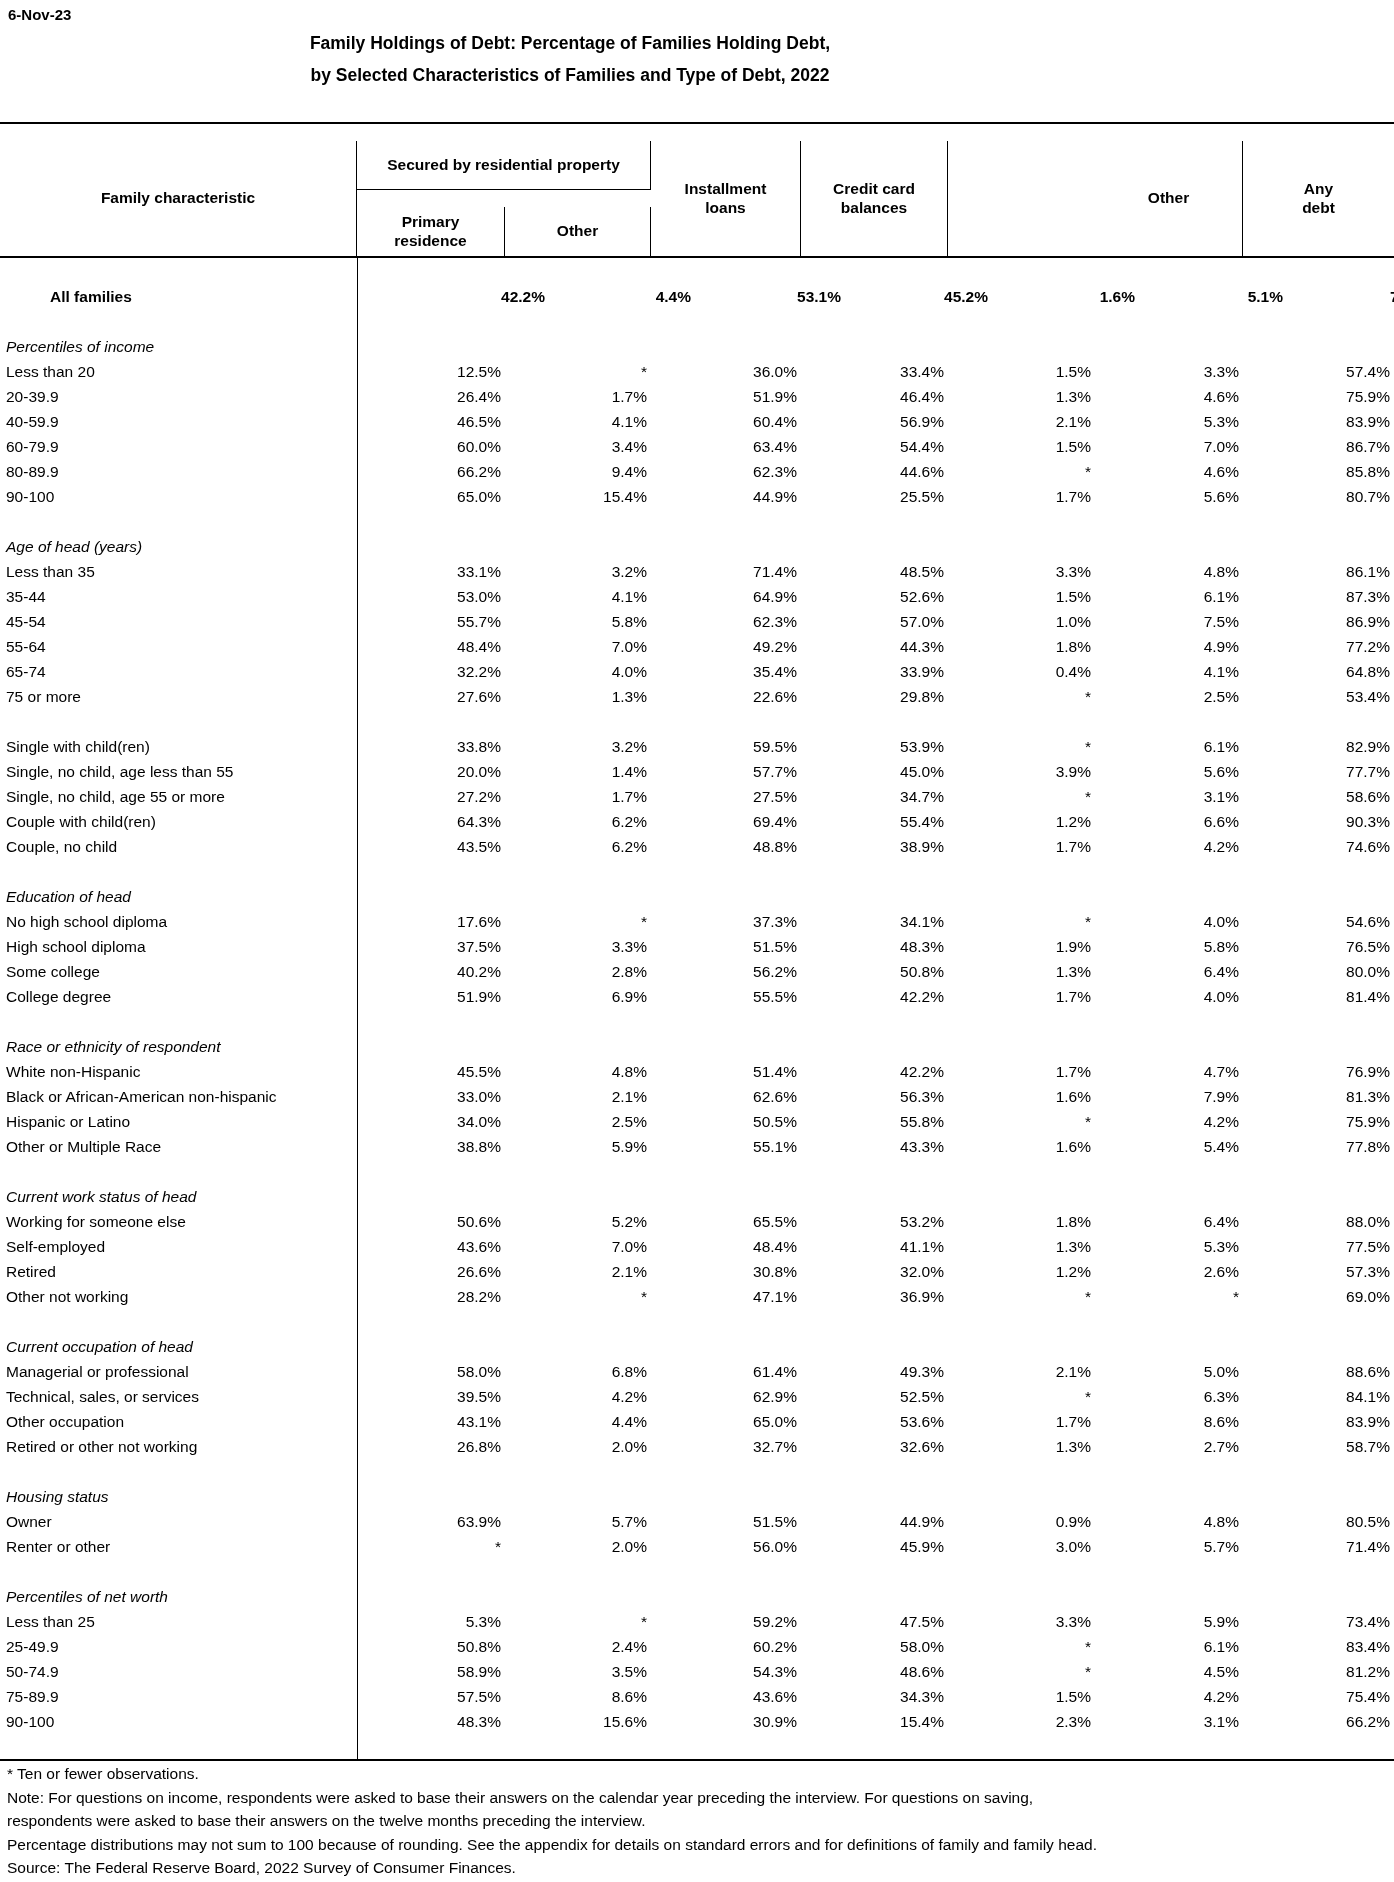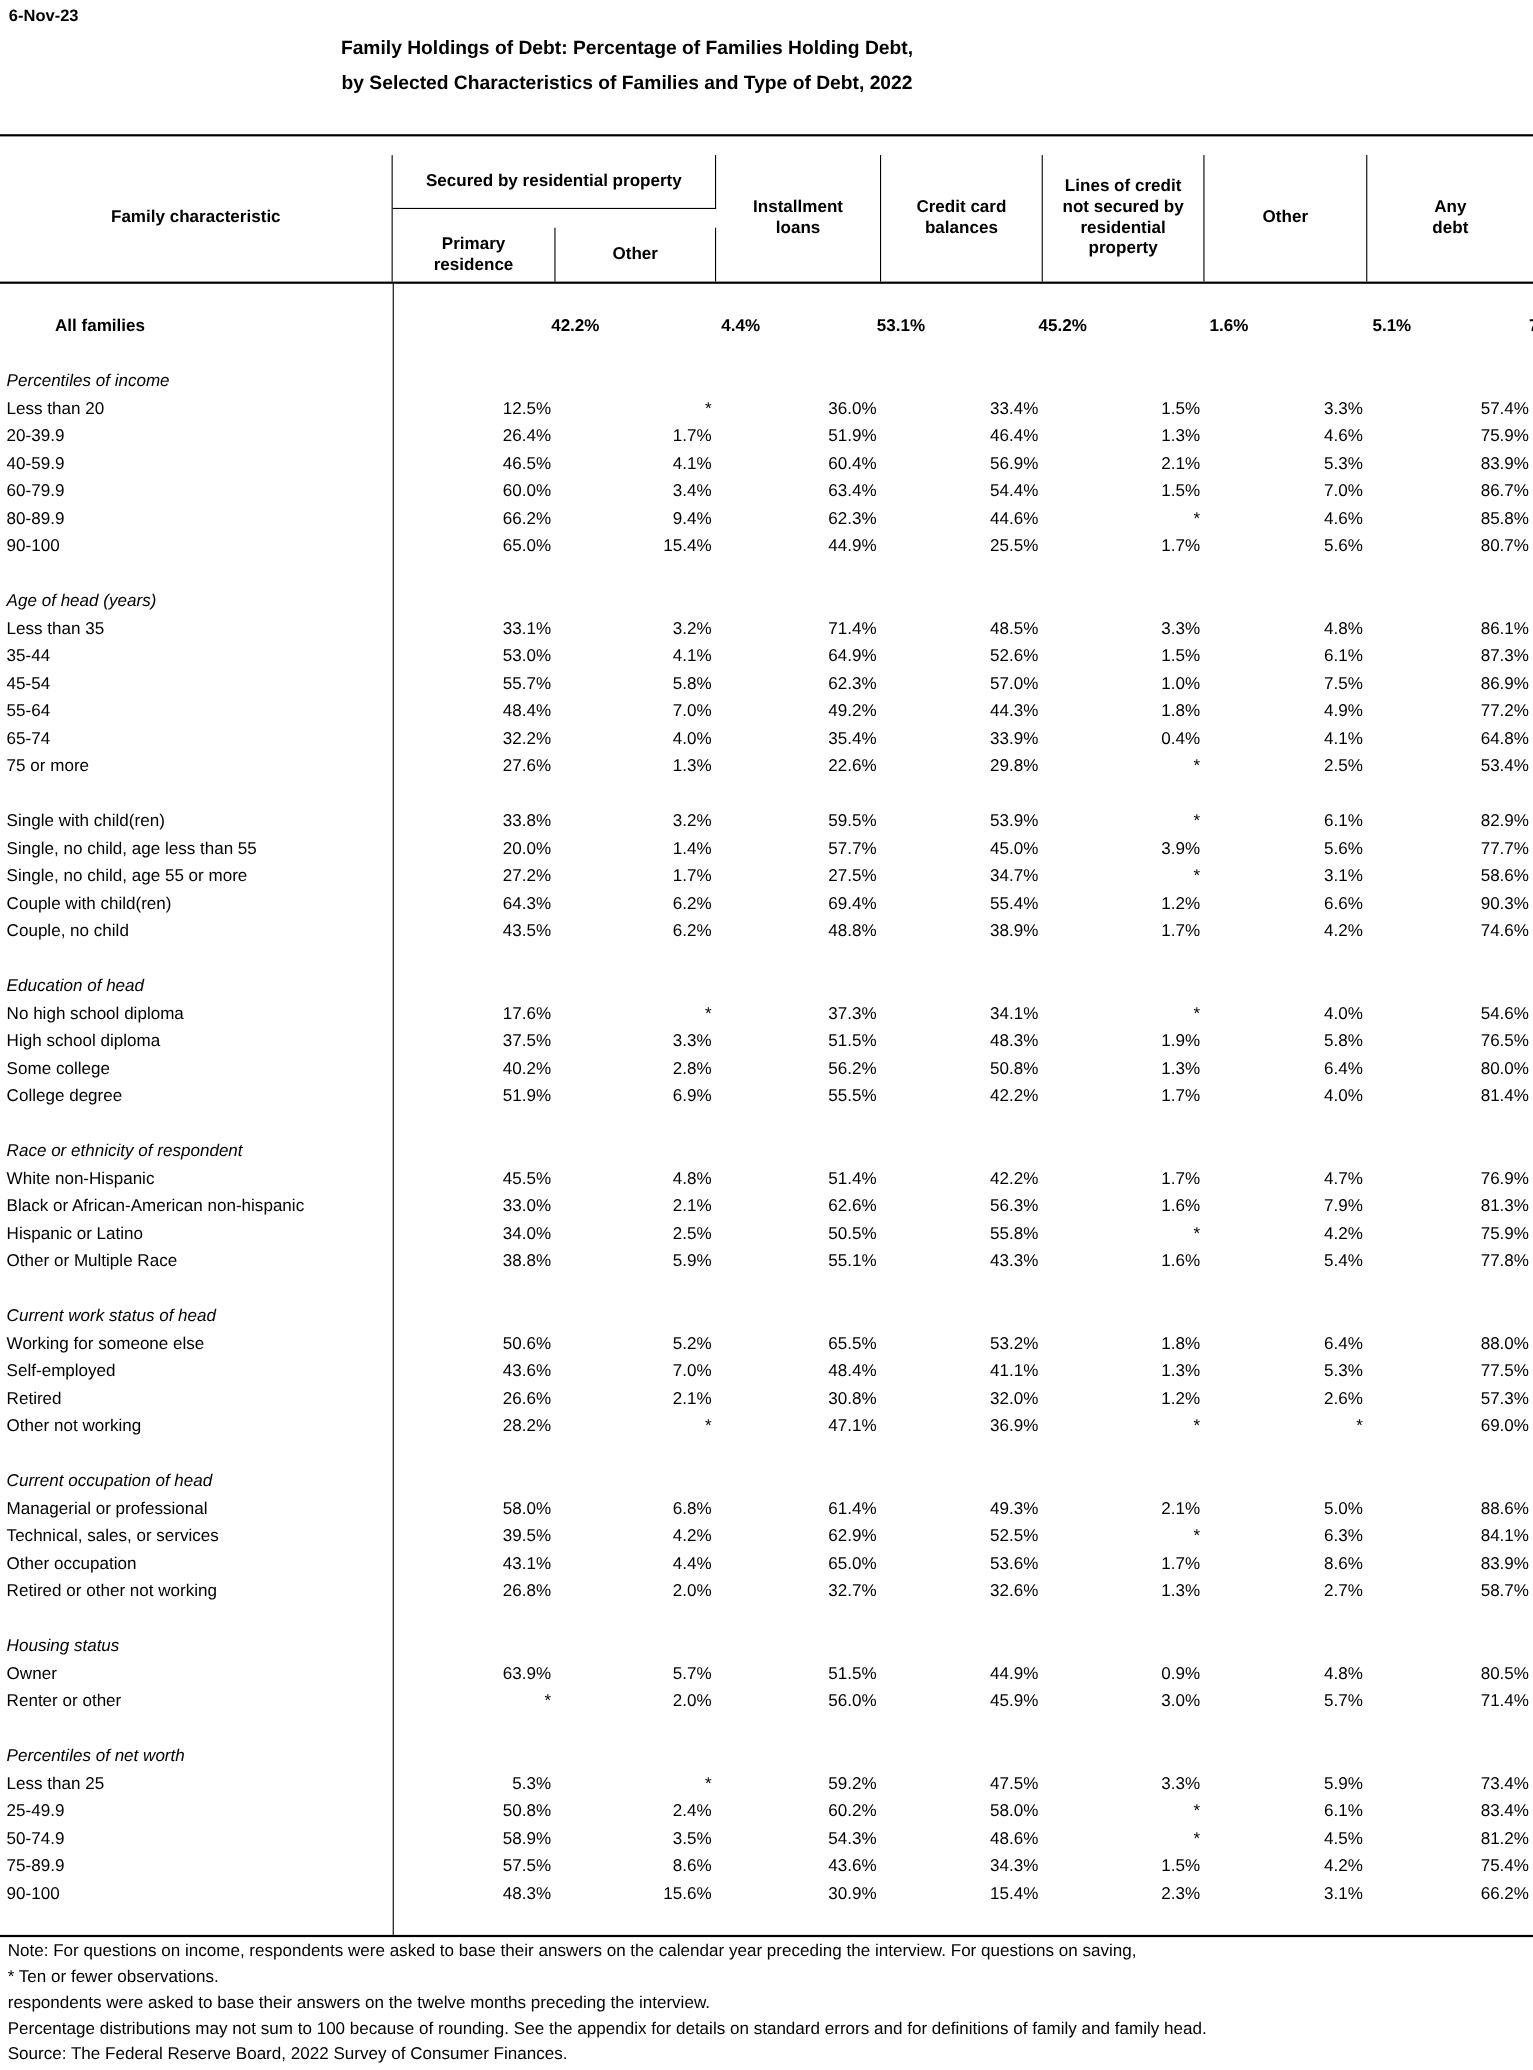--- a/index.html
+++ b/index.html
@@ -67,24 +67,20 @@
   <div class="thead">
     <div class="hcell h-family">Family characteristic</div>
     <div class="hcell h-group">Secured by residential property</div>
     <div class="hcell h-primary">Primary
 residence</div>
     <div class="hcell h-sec-other">Other</div>
     <div class="hcell h-installment">Installment
 loans</div>
     <div class="hcell h-credit">Credit card
 balances</div>
-    <div class="hcell h-loc">Lines of credit
-not secured by
-residential
-property</div>
     <div class="hcell h-other">Other</div>
     <div class="hcell h-any">Any
 debt</div>
   </div>
 
   <div class="tbody">
     <div class="vline"></div>
     <div>
         <div class="row bold">
           <div class="lbl">All families</div>
@@ -582,20 +578,20 @@
           <div class="num">30.9%</div>
           <div class="num">15.4%</div>
           <div class="num">2.3%</div>
           <div class="num">3.1%</div>
           <div class="num">66.2%</div>
         </div>
       </div>
   </div>
 
   <div class="foots">
+      <div>* Ten or fewer observations.</div>
       <div>Note: For questions on income, respondents were asked to base their answers on the calendar year preceding the interview. For questions on saving,</div>
-      <div>* Ten or fewer observations.</div>
       <div>respondents were asked to base their answers on the twelve months preceding the interview.</div>
       <div>Percentage distributions may not sum to 100 because of rounding. See the appendix for details on standard errors and for definitions of family and family head.</div>
       <div>Source: The Federal Reserve Board, 2022 Survey of Consumer Finances.</div>
     </div>
 
 </div>
 
 </body></html>

